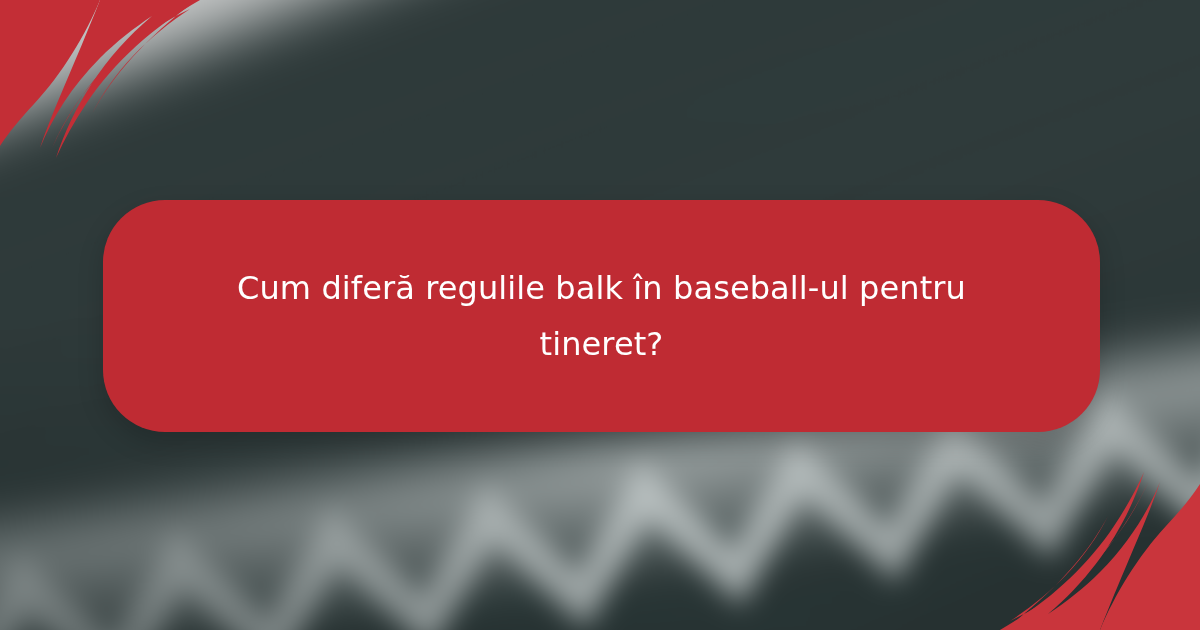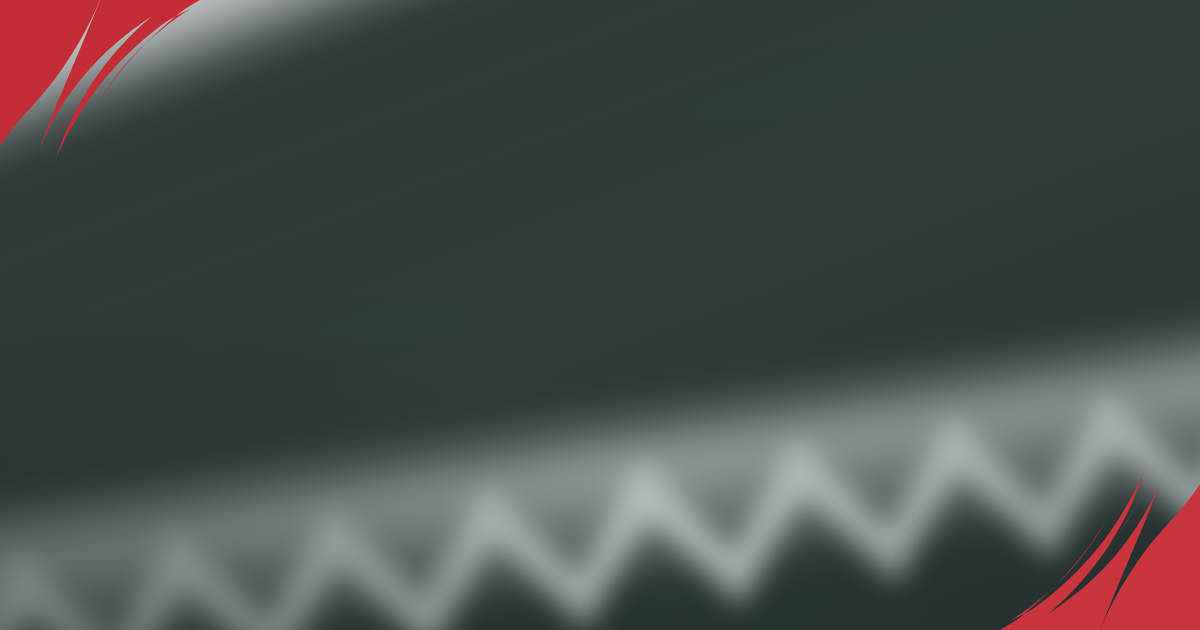--- a/index.html
+++ b/index.html
@@ -169,14 +169,17 @@
   <div class="corner corner-br">
     <svg viewBox="0 0 260 200" preserveAspectRatio="none" aria-hidden="true">
       <g transform="translate(260,200) rotate(180)">
         <path d="M0,0 L100,0 C86,34 62,74 34,104 C20,119 9,132 0,146 Z" fill="#c9353c"></path>
         <path d="M196,0 C150,22 110,56 82,96 C70,113 60,130 52,148 C64,120 82,92 106,68 C130,44 158,24 190,9 C170,22 150,38 133,56 C116,74 102,94 92,114 C112,76 146,38 196,0 Z" fill="#c9353c"></path>
         <path d="M100,0 L200,0 C154,26 114,62 86,104 C74,122 64,140 56,158 C72,108 104,56 152,16 C134,28 116,42 100,58 C72,86 52,118 40,148 C52,112 74,66 100,0 Z" fill="#c9353c"></path>
       </g>
     </svg>
   </div>
 
+  <div class="card">
+    <h1 class="card-title">Cum diferă regulile balk în baseball-ul pentru tineret?</h1>
+  </div>
 
 </div>
 
 </body></html>

